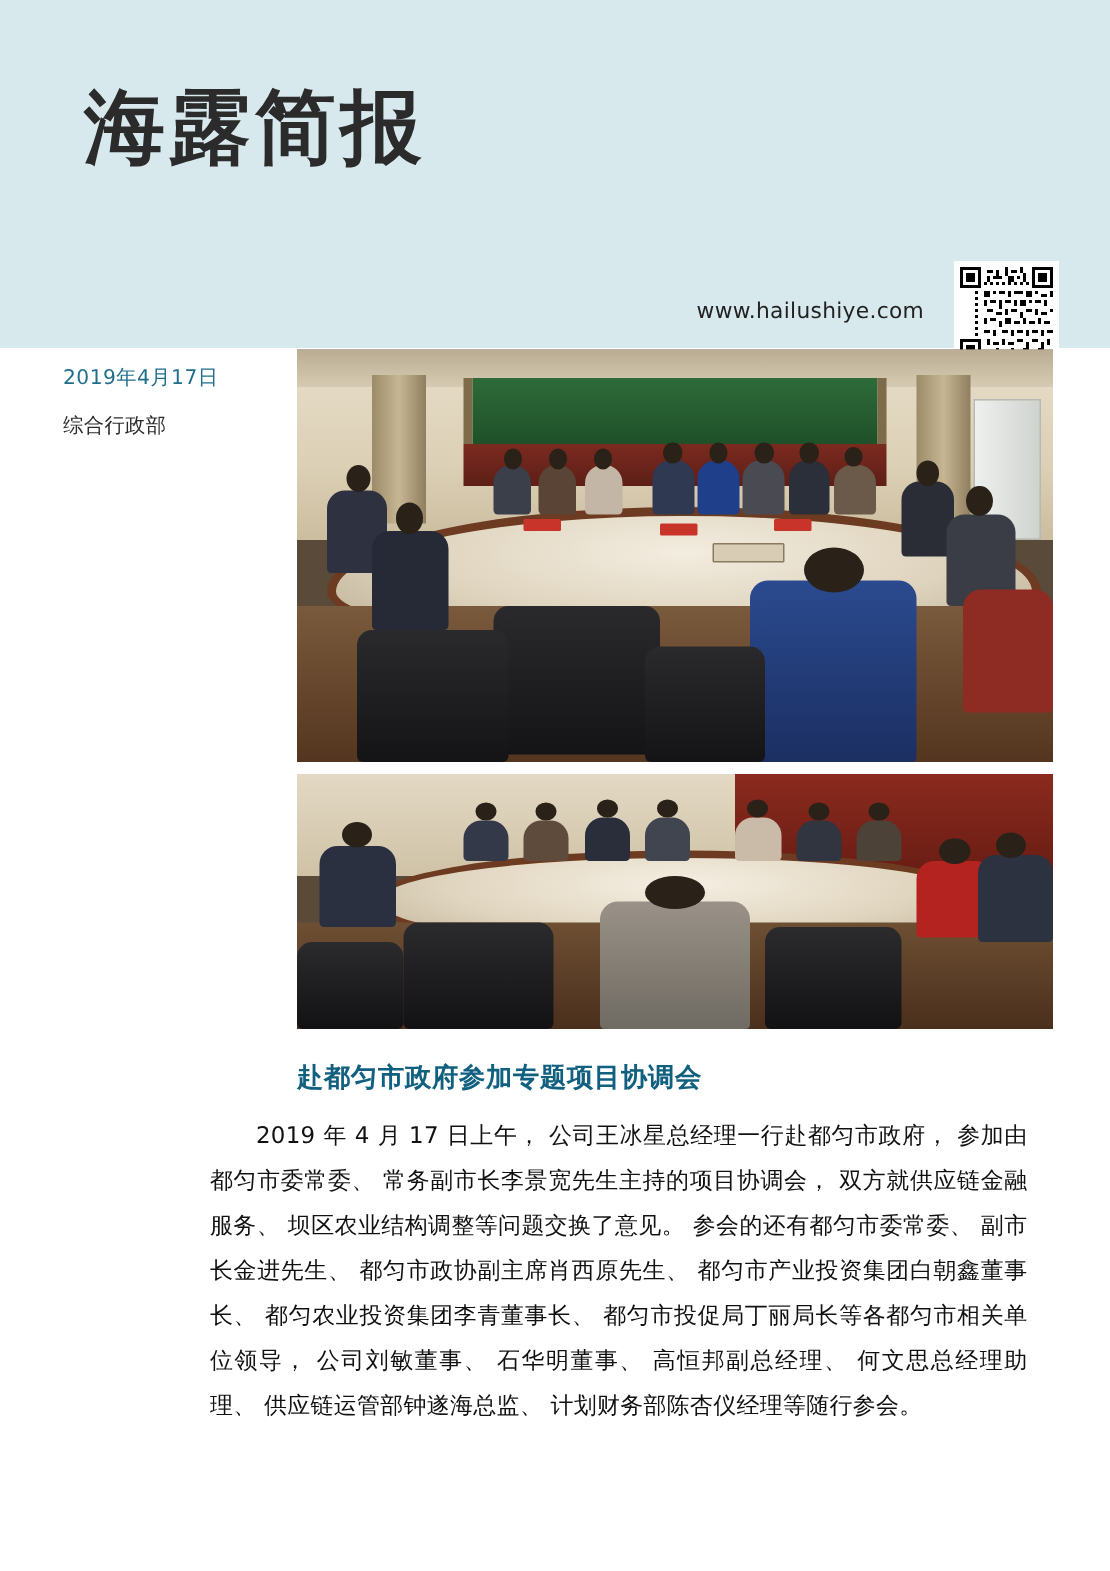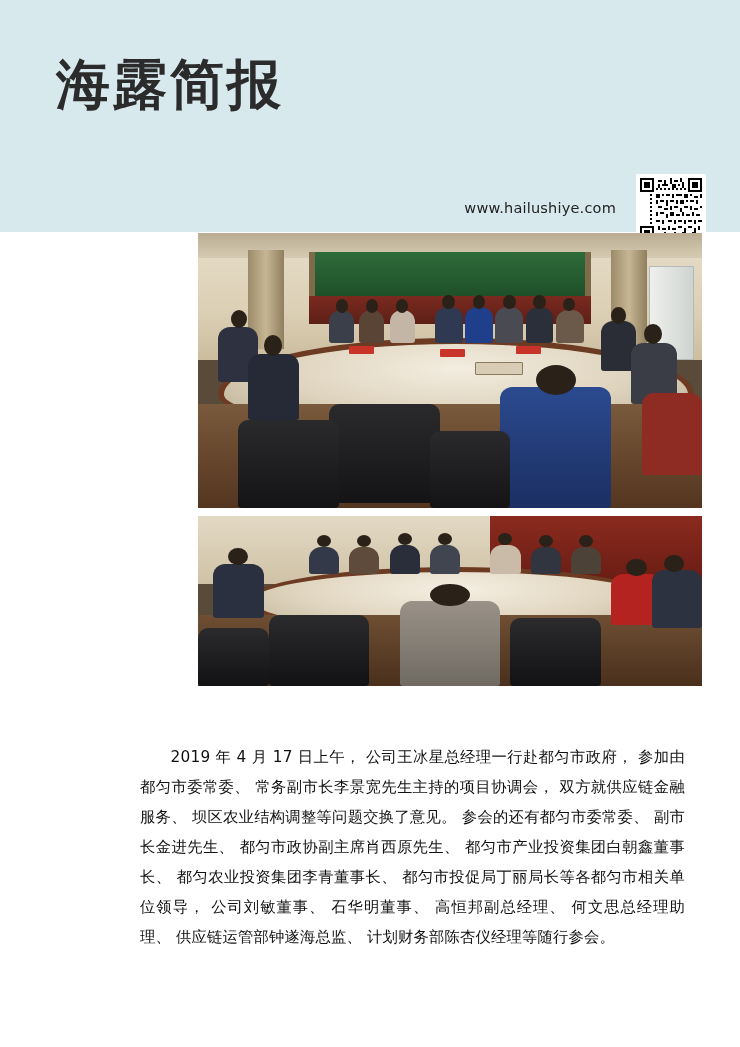--- a/index.html
+++ b/index.html
@@ -350,20 +350,24 @@
           <rect x="20" y="29" width="1" height="2"></rect>
             <rect x="22" y="28" width="2" height="1"></rect>
           <rect x="25" y="29" width="1" height="2"></rect>
             <rect x="27" y="28" width="2" height="1"></rect>
           <rect x="30" y="29" width="2" height="2"></rect>
         </g>
       </svg>
     </div>
   </div>
 
+  <div class="meta">
+    <div class="meta-date">2019年4月17日</div>
+    <div class="meta-dept">综合行政部</div>
+  </div>
 
   <div class="photo photo-1">
     <div class="p1-wall"></div>
     <div class="p1-ceiling"></div>
     <div class="p1-pillar-l"></div>
     <div class="p1-pillar-r"></div>
     <div class="p1-green"></div>
     <div class="p1-green-b"></div>
     <div class="p1-ac"></div>
     <div class="p1-table"></div>
@@ -437,15 +441,16 @@
     <div class="p2-person" style="left:3%;top:28%;width:10%;height:32%;background:#2b3040;"></div>
     <div class="p2-head" style="left:6%;top:19%;width:4%;height:10%;"></div>
 
     <div class="p2-chair" style="left:14%;top:58%;width:20%;height:42%;"></div>
     <div class="p2-person" style="left:40%;top:50%;width:20%;height:50%;background:linear-gradient(180deg,#9a9288,#6f6a62);"></div>
     <div class="p2-head" style="left:46%;top:40%;width:8%;height:13%;"></div>
     <div class="p2-chair" style="left:62%;top:60%;width:18%;height:40%;"></div>
     <div class="p2-chair" style="left:0%;top:66%;width:14%;height:34%;"></div>
   </div>
 
+  <div class="article-title">赴都匀市政府参加专题项目协调会</div>
   <div class="article-body">2019 年 4 月 17 日上午， 公司王冰星总经理一行赴都匀市政府， 参加由都匀市委常委、 常务副市长李景宽先生主持的项目协调会， 双方就供应链金融服务、 坝区农业结构调整等问题交换了意见。 参会的还有都匀市委常委、 副市长金进先生、 都匀市政协副主席肖西原先生、 都匀市产业投资集团白朝鑫董事长、 都匀农业投资集团李青董事长、 都匀市投促局丁丽局长等各都匀市相关单位领导， 公司刘敏董事、 石华明董事、 高恒邦副总经理、 何文思总经理助理、 供应链运管部钟遂海总监、 计划财务部陈杏仪经理等随行参会。</div>
 
 </div>
 
 </body></html>

